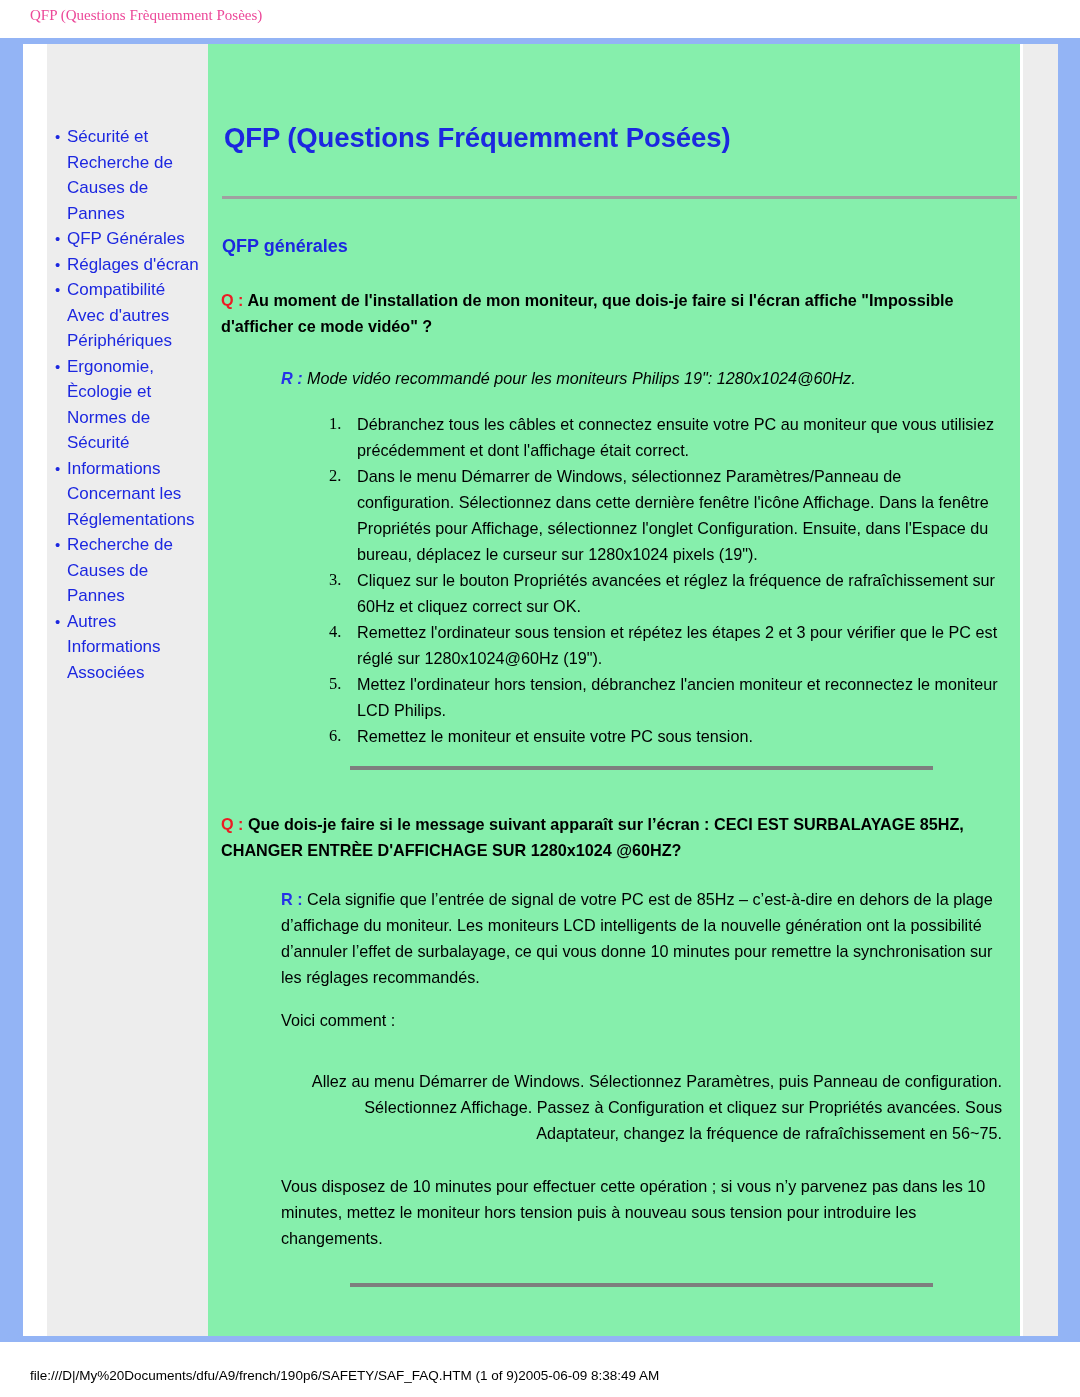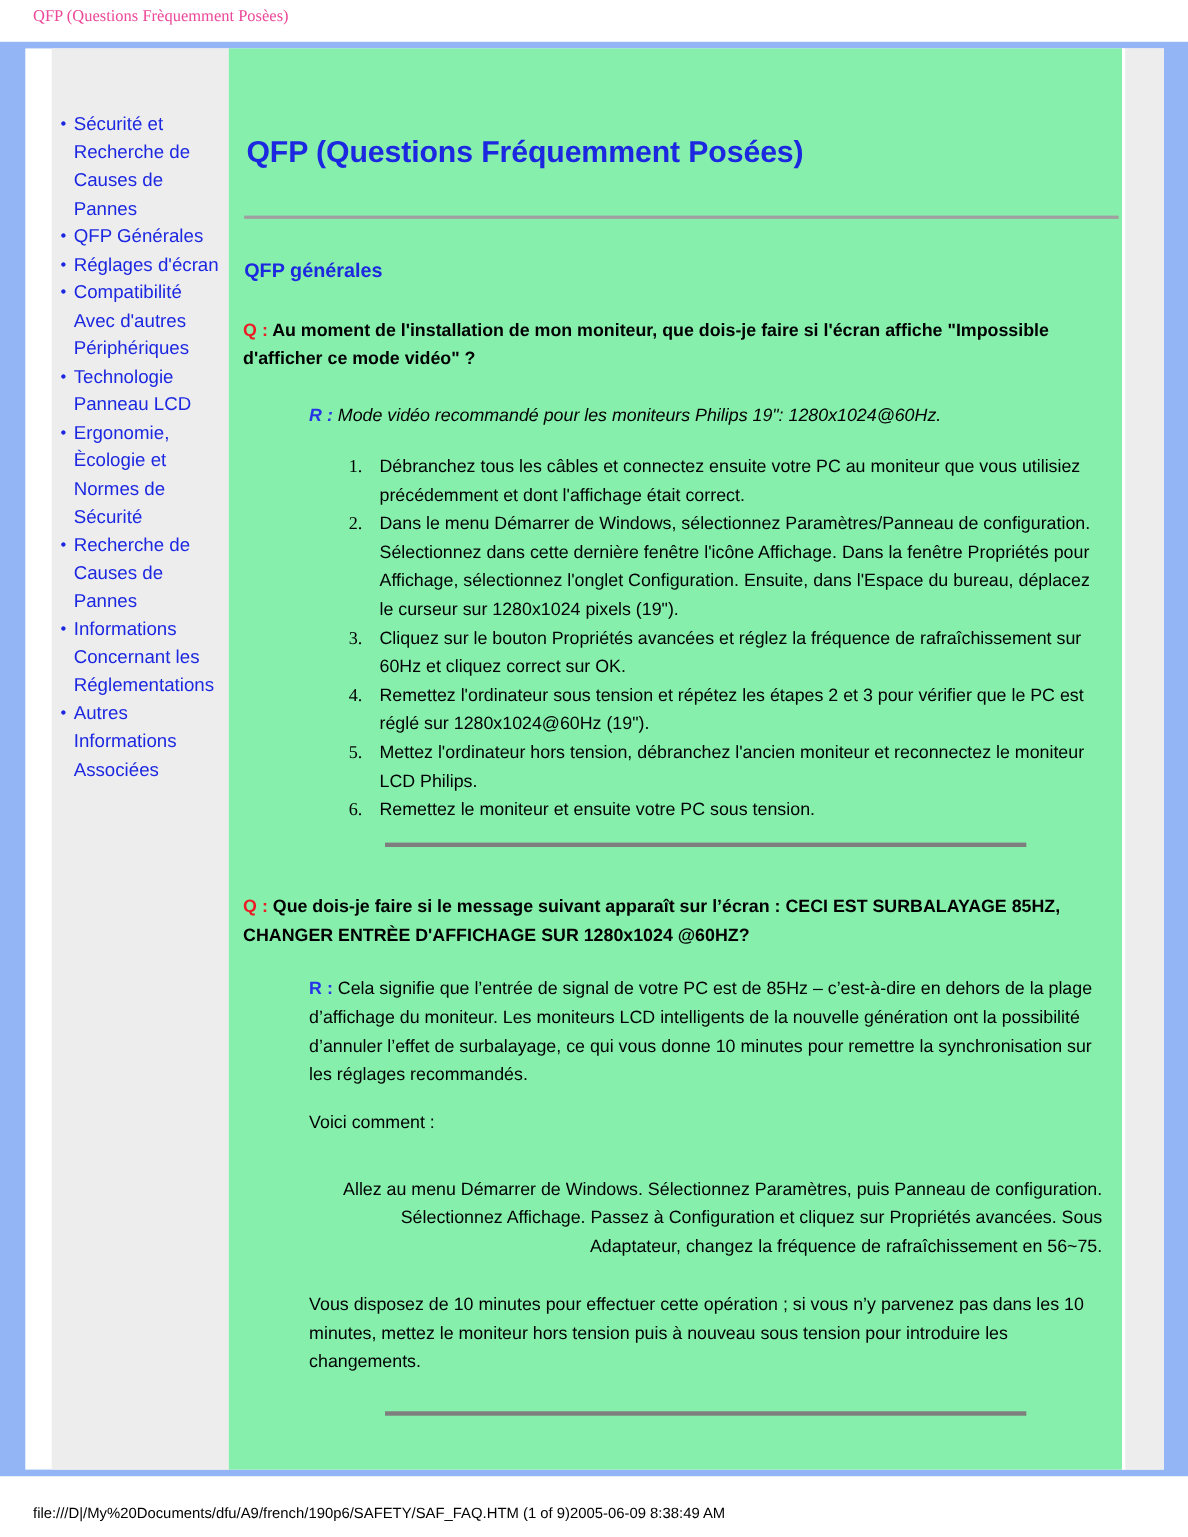--- a/index.html
+++ b/index.html
@@ -70,21 +70,21 @@
 
   
   .sidebar {
     position: absolute;
     left: 24px;
     top: 0px;
     width: 161px;
     height: 1292px;
     background: #ededed;
     box-sizing: border-box;
-    padding: 56px 0 0 0;
+    padding: 80px 0 0 0;
   }
   .nav-list {
     list-style: none;
     margin: 0;
     padding: 0 6px 0 8px;
   }
   .nav-item {
     position: relative;
     color: #1c27e0;
     font-size: 17px;
@@ -178,21 +178,21 @@
   .plain-para {
     margin: 0;
     padding: 0 18px 0 73px;
     font-size: 16.2px;
     line-height: 26px;
     color: #000000;
   }
 
   ol.steps {
     margin: 0;
-    padding: 0 20px 0 4px;
+    padding: 0 20px 0 16px;
     list-style: none;
     counter-reset: stepc;
   }
   ol.steps > li {
     position: relative;
     counter-increment: stepc;
     font-size: 16.2px;
     line-height: 26px;
     color: #000000;
     padding-left: 133px;
@@ -227,24 +227,23 @@
 
 <div class="page-frame">
   <div class="page-inner">
 
     <nav class="sidebar">
       <div class="nav-list">
         <a class="nav-item">Sécurité et Recherche de Causes de Pannes</a>
         <a class="nav-item">QFP Générales</a>
         <a class="nav-item">Réglages d'écran</a>
         <a class="nav-item">Compatibilité Avec d'autres Périphériques</a>
-        <a class="nav-item">Technologie Panneau LCD</a>
         <a class="nav-item">Ergonomie, Ècologie et Normes de Sécurité</a>
+        <a class="nav-item">Informations Concernant les Réglementations</a>
         <a class="nav-item">Recherche de Causes de Pannes</a>
-        <a class="nav-item">Informations Concernant les Réglementations</a>
         <a class="nav-item">Autres Informations Associées</a>
       </div>
     </nav>
 
     <main class="content">
 
       <h1 class="page-title">QFP (Questions Fréquemment Posées)</h1>
 
       <div class="rule-full"></div>
 

